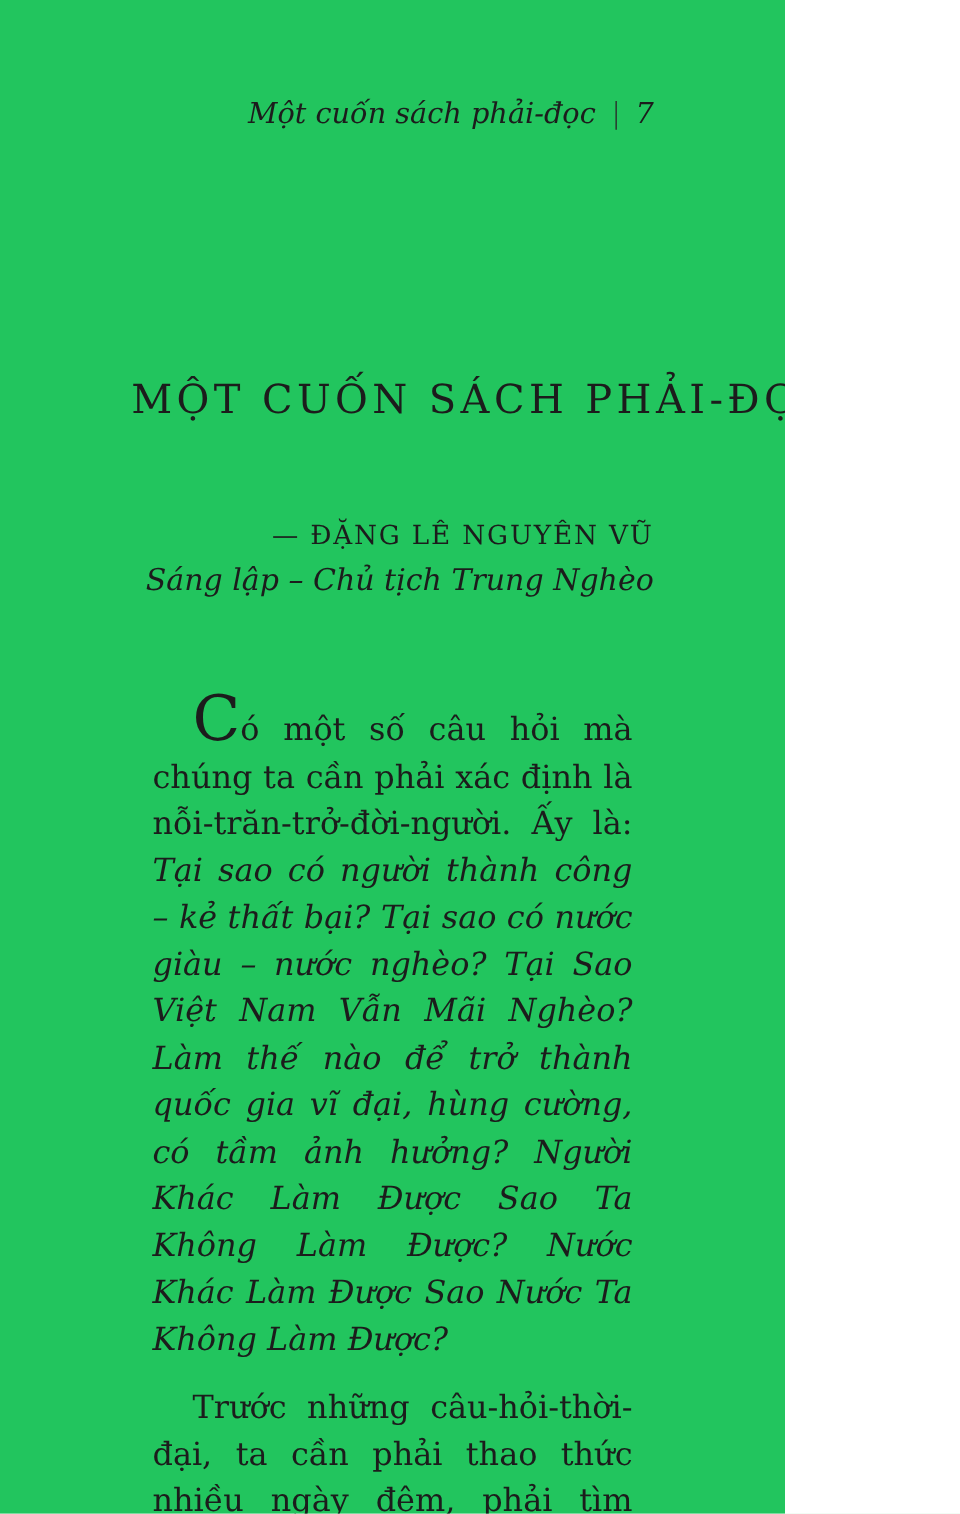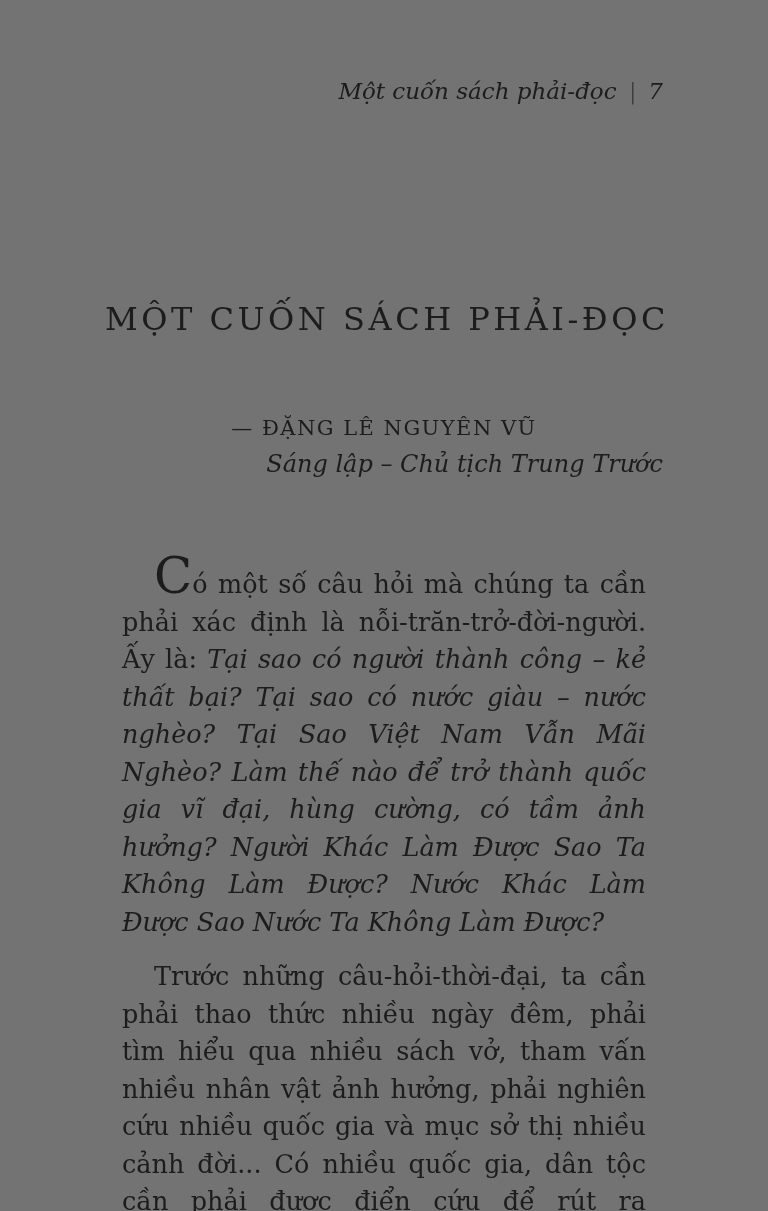--- a/index.html
+++ b/index.html
@@ -2,23 +2,23 @@
 <html lang="vi"><head>
 <meta charset="utf-8">
 <style>
   html, body {
     margin: 0;
     padding: 0;
     background: #ffffff;
   }
   .page {
     position: relative;
-    width: 768px;
+    width: 628px;
     height: 1211px;
-    background: #737373;
+    background: #22c55e;
     color: #1c1c1c;
     font-family: "DejaVu Serif", "Liberation Serif", serif;
     overflow: hidden;
     box-sizing: border-box;
   }
   .content {
     padding: 0 105px;
   }
   .running-header {
     margin-top: 76px;
@@ -43,21 +43,21 @@
     margin-top: 192px;
     text-align: center;
     font-weight: normal;
     font-size: 32px;
     line-height: 42px;
     letter-spacing: 0.11em;
     white-space: nowrap;
   }
   .byline {
     margin-top: 74px;
-    text-align: center;
+    text-align: right;
     font-size: 21px;
     line-height: 28px;
     letter-spacing: 0.07em;
   }
   .byline-role {
     margin-top: 7px;
     text-align: right;
     font-style: italic;
     font-size: 24px;
     line-height: 31px;
@@ -90,21 +90,21 @@
   <div class="content">
 
     <div class="running-header">
       <span>Một cuốn sách phải-đọc</span><span class="sep">|</span><span class="pagenum">7</span>
     </div>
 
     <h1 class="chapter-title">MỘT CUỐN SÁCH PHẢI-ĐỌC</h1>
 
     <div class="byline">— ĐẶNG LÊ NGUYÊN VŨ</div>
 
-    <div class="byline-role">Sáng lập – Chủ tịch Trung Trước</div>
+    <div class="byline-role">Sáng lập – Chủ tịch Trung Nghèo</div>
 
     <div class="body-text">
       <p><span class="initial-cap">C</span><span>ó một số câu hỏi mà chúng ta cần phải xác định là nỗi-trăn-trở-đời-người. Ấy là: </span><em>Tại sao có người thành công – kẻ thất bại? Tại sao có nước giàu – nước nghèo? Tại Sao Việt Nam Vẫn Mãi Nghèo? Làm thế nào để trở thành quốc gia vĩ đại, hùng cường, có tầm ảnh hưởng? Người Khác Làm Được Sao Ta Không Làm Được? Nước Khác Làm Được Sao Nước Ta Không Làm Được?</em></p>
       <p>Trước những câu-hỏi-thời-đại, ta cần phải thao thức nhiều ngày đêm, phải tìm hiểu qua nhiều sách vở, tham vấn nhiều nhân vật ảnh hưởng, phải nghiên cứu nhiều quốc gia và mục sở thị nhiều cảnh đời... Có nhiều quốc gia, dân tộc cần phải được điển cứu để rút ra nguyên lý thành công phổ quát cho</p>
     </div>
 
   </div>
 </div>
 
 </body></html>

